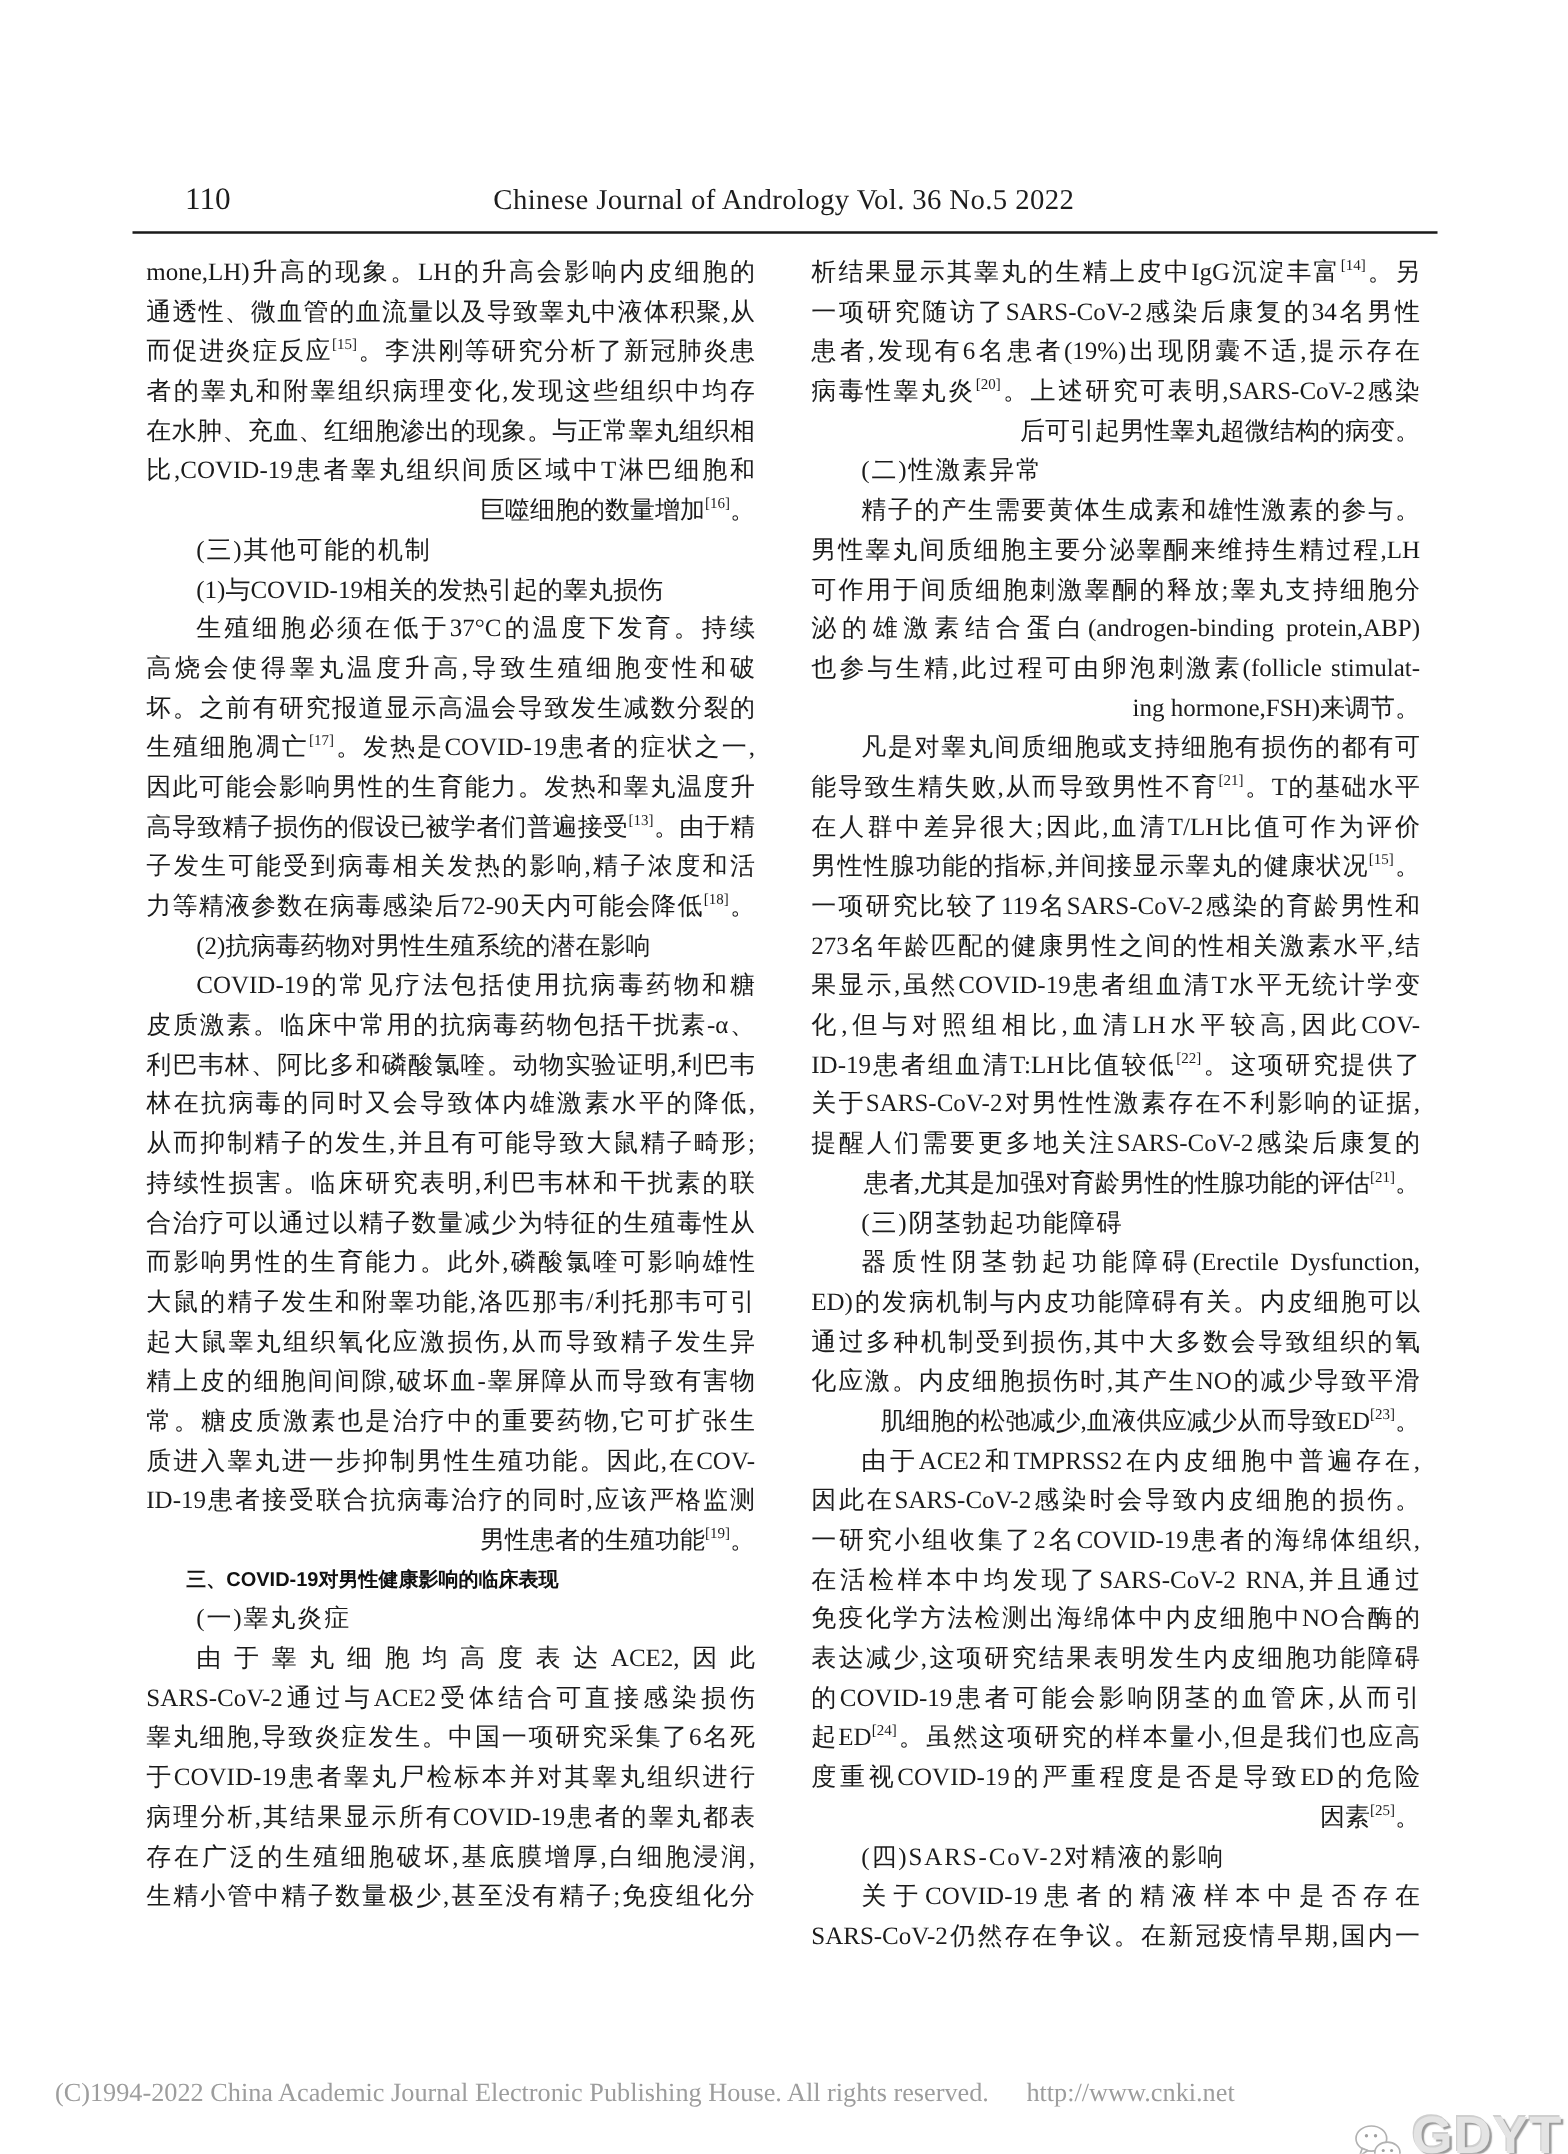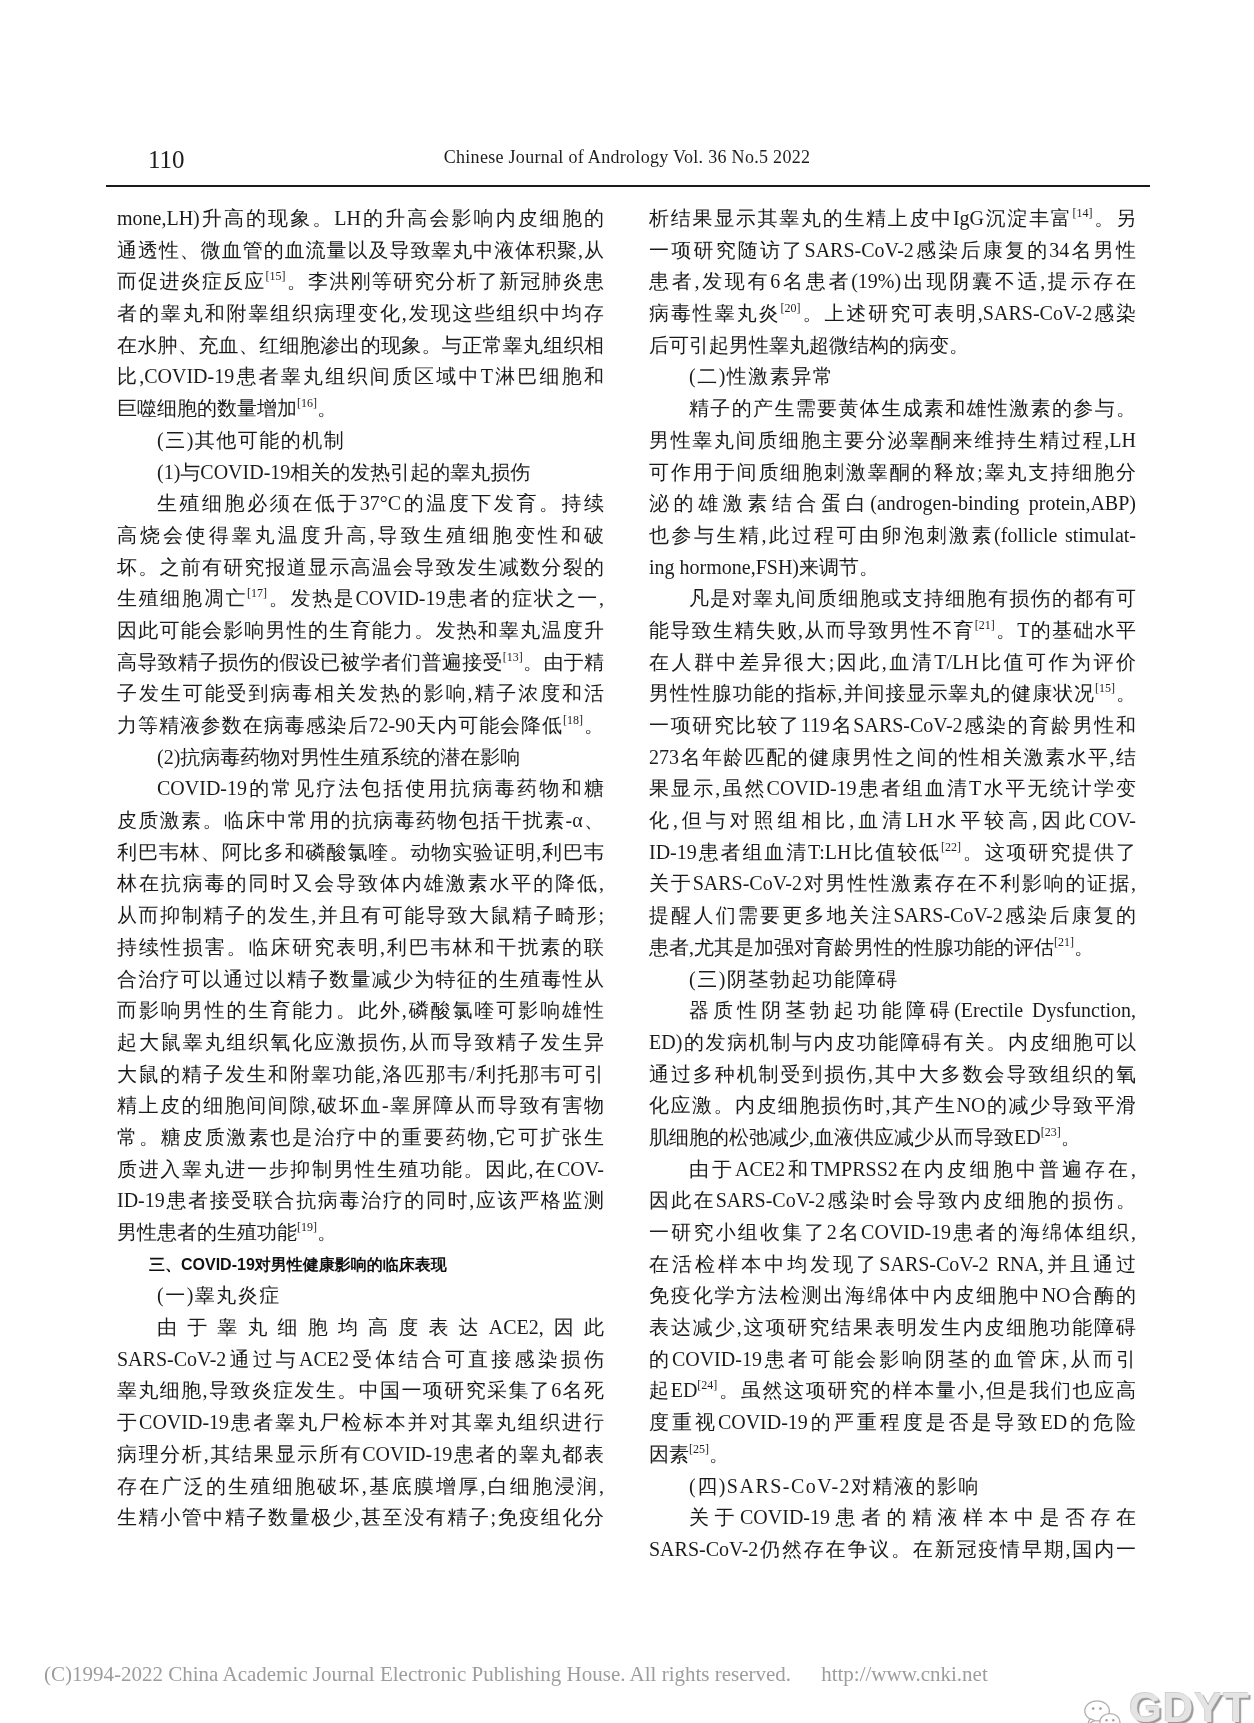--- a/index.html
+++ b/index.html
@@ -12,38 +12,38 @@
   }
   .page { position: absolute; inset: 0; background: #ffffff; }
 
   
   .page-num {
     position: absolute; left: 148px; top: 146px;
     font-size: 25px; color: #1d1d1d;
   }
   .journal-title {
     position: absolute; left: 0; top: 147px; width: 100%;
-    text-align: center; font-size: 18px; color: #1d1d1d;
+    text-align: center; font-size: 23px; color: #1d1d1d;
     letter-spacing: 0.3px;
   }
   .header-rule {
     position: absolute; left: 106px; top: 185px;
     width: 1044px; height: 2px; background: #1a1a1a;
   }
 
   
   .col {
     position: absolute; top: 203px; width: 487px;
     font-size: 20px; line-height: 31.7px; color: #1b1b1b;
   }
   .col-left  { left: 117px; }
   .col-right { left: 649px; }
   .line { height: 31.7px; overflow: hidden; }
   .s-p   { text-align: justify; text-align-last: justify; }
-  .s-pl  { text-align: left; }
+  .s-pl  { text-align: right; }
   .s-pi  { text-indent: 2em; text-align: justify; text-align-last: justify; }
   .s-pil { text-indent: 2em; text-align: left; }
   .s-h2  {
     font-family: "Liberation Sans", sans-serif; font-weight: 700;
     font-size: 16px; text-indent: 2em; color: #111;
   }
   .s-h3  {
     text-indent: 2em; letter-spacing: 1.5px;
   }
   sup.ref {
@@ -100,22 +100,22 @@
       <div class="line s-p">力等精液参数在病毒感染后72-90天内可能会降低<sup class="ref">[18]</sup>。</div>
       <div class="line s-pil">(2)抗病毒药物对男性生殖系统的潜在影响</div>
       <div class="line s-pi">COVID-19的常见疗法包括使用抗病毒药物和糖</div>
       <div class="line s-p">皮质激素。临床中常用的抗病毒药物包括干扰素-α、</div>
       <div class="line s-p">利巴韦林、阿比多和磷酸氯喹。动物实验证明,利巴韦</div>
       <div class="line s-p">林在抗病毒的同时又会导致体内雄激素水平的降低,</div>
       <div class="line s-p">从而抑制精子的发生,并且有可能导致大鼠精子畸形;</div>
       <div class="line s-p">持续性损害。临床研究表明,利巴韦林和干扰素的联</div>
       <div class="line s-p">合治疗可以通过以精子数量减少为特征的生殖毒性从</div>
       <div class="line s-p">而影响男性的生育能力。此外,磷酸氯喹可影响雄性</div>
+      <div class="line s-p">大鼠的精子发生和附睾功能,洛匹那韦/利托那韦可引</div>
       <div class="line s-p">起大鼠睾丸组织氧化应激损伤,从而导致精子发生异</div>
-      <div class="line s-p">大鼠的精子发生和附睾功能,洛匹那韦/利托那韦可引</div>
       <div class="line s-p">精上皮的细胞间间隙,破坏血-睾屏障从而导致有害物</div>
       <div class="line s-p">常。糖皮质激素也是治疗中的重要药物,它可扩张生</div>
       <div class="line s-p">质进入睾丸进一步抑制男性生殖功能。因此,在COV-</div>
       <div class="line s-p">ID-19患者接受联合抗病毒治疗的同时,应该严格监测</div>
       <div class="line s-pl">男性患者的生殖功能<sup class="ref">[19]</sup>。</div>
       <div class="line s-h2">三、COVID-19对男性健康影响的临床表现</div>
       <div class="line s-h3">(一)睾丸炎症</div>
       <div class="line s-pi">由于睾丸细胞均高度表达ACE2,因此</div>
       <div class="line s-p">SARS-CoV-2通过与ACE2受体结合可直接感染损伤</div>
       <div class="line s-p">睾丸细胞,导致炎症发生。中国一项研究采集了6名死</div>

